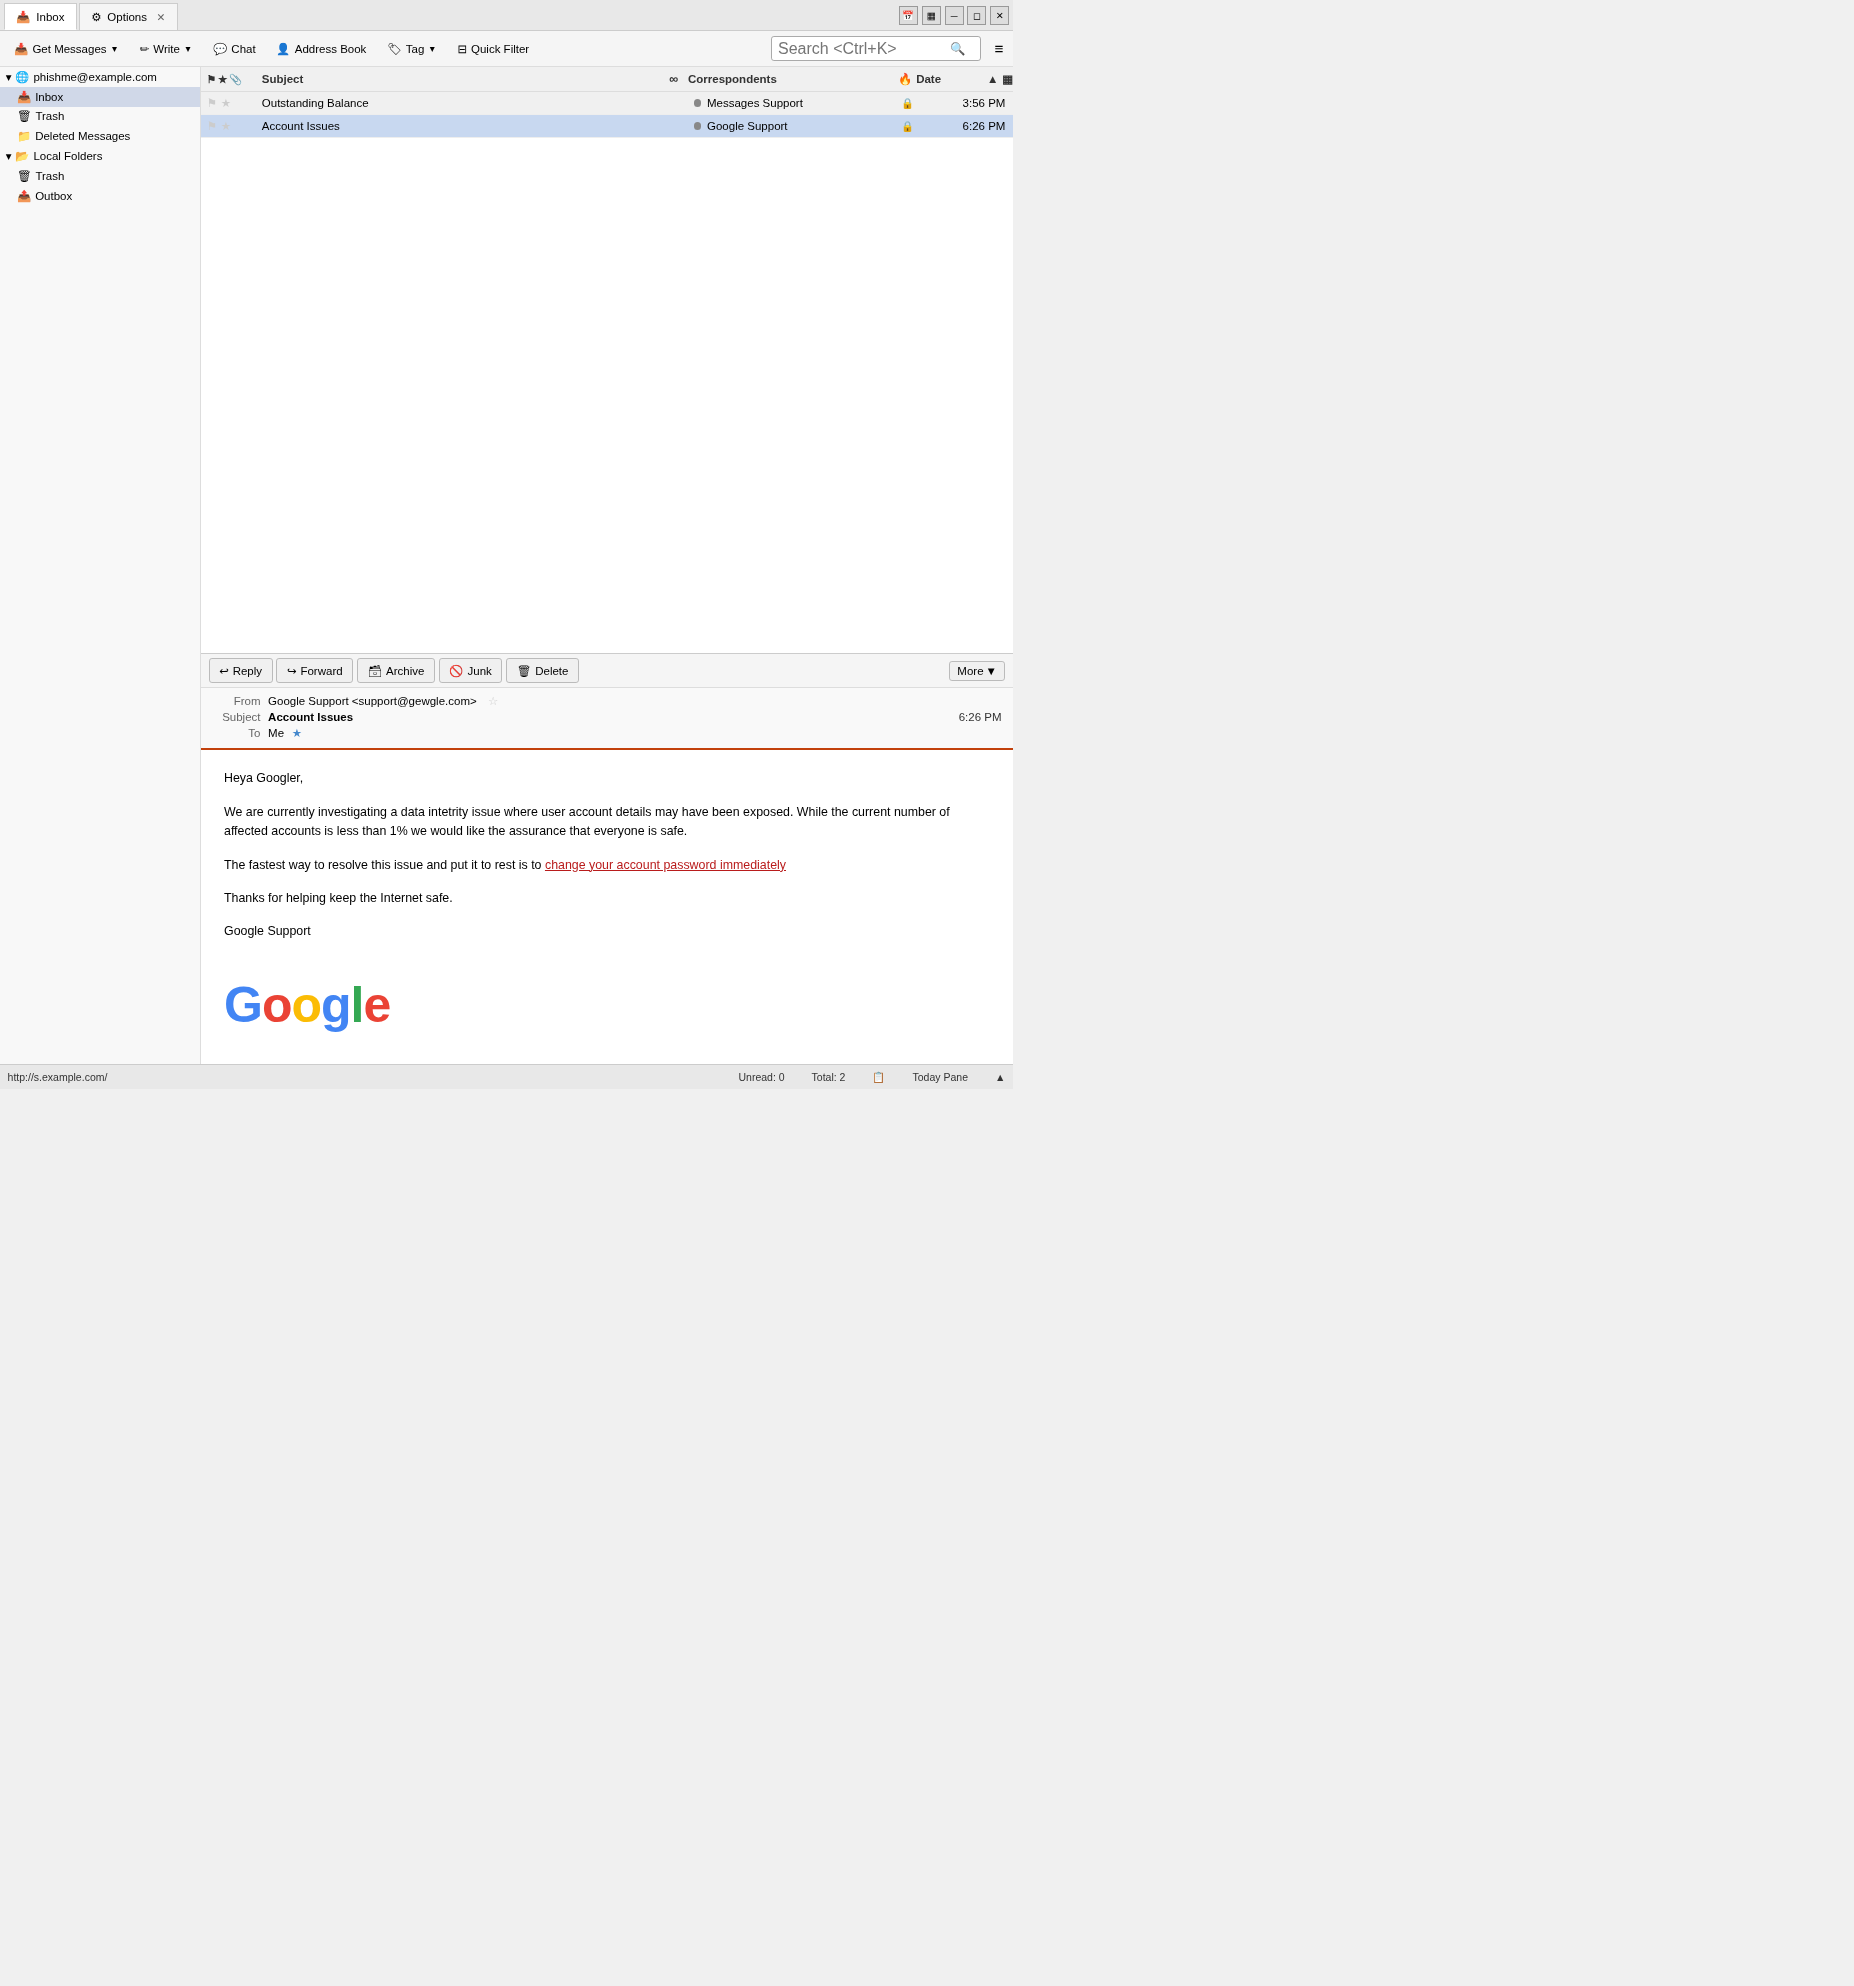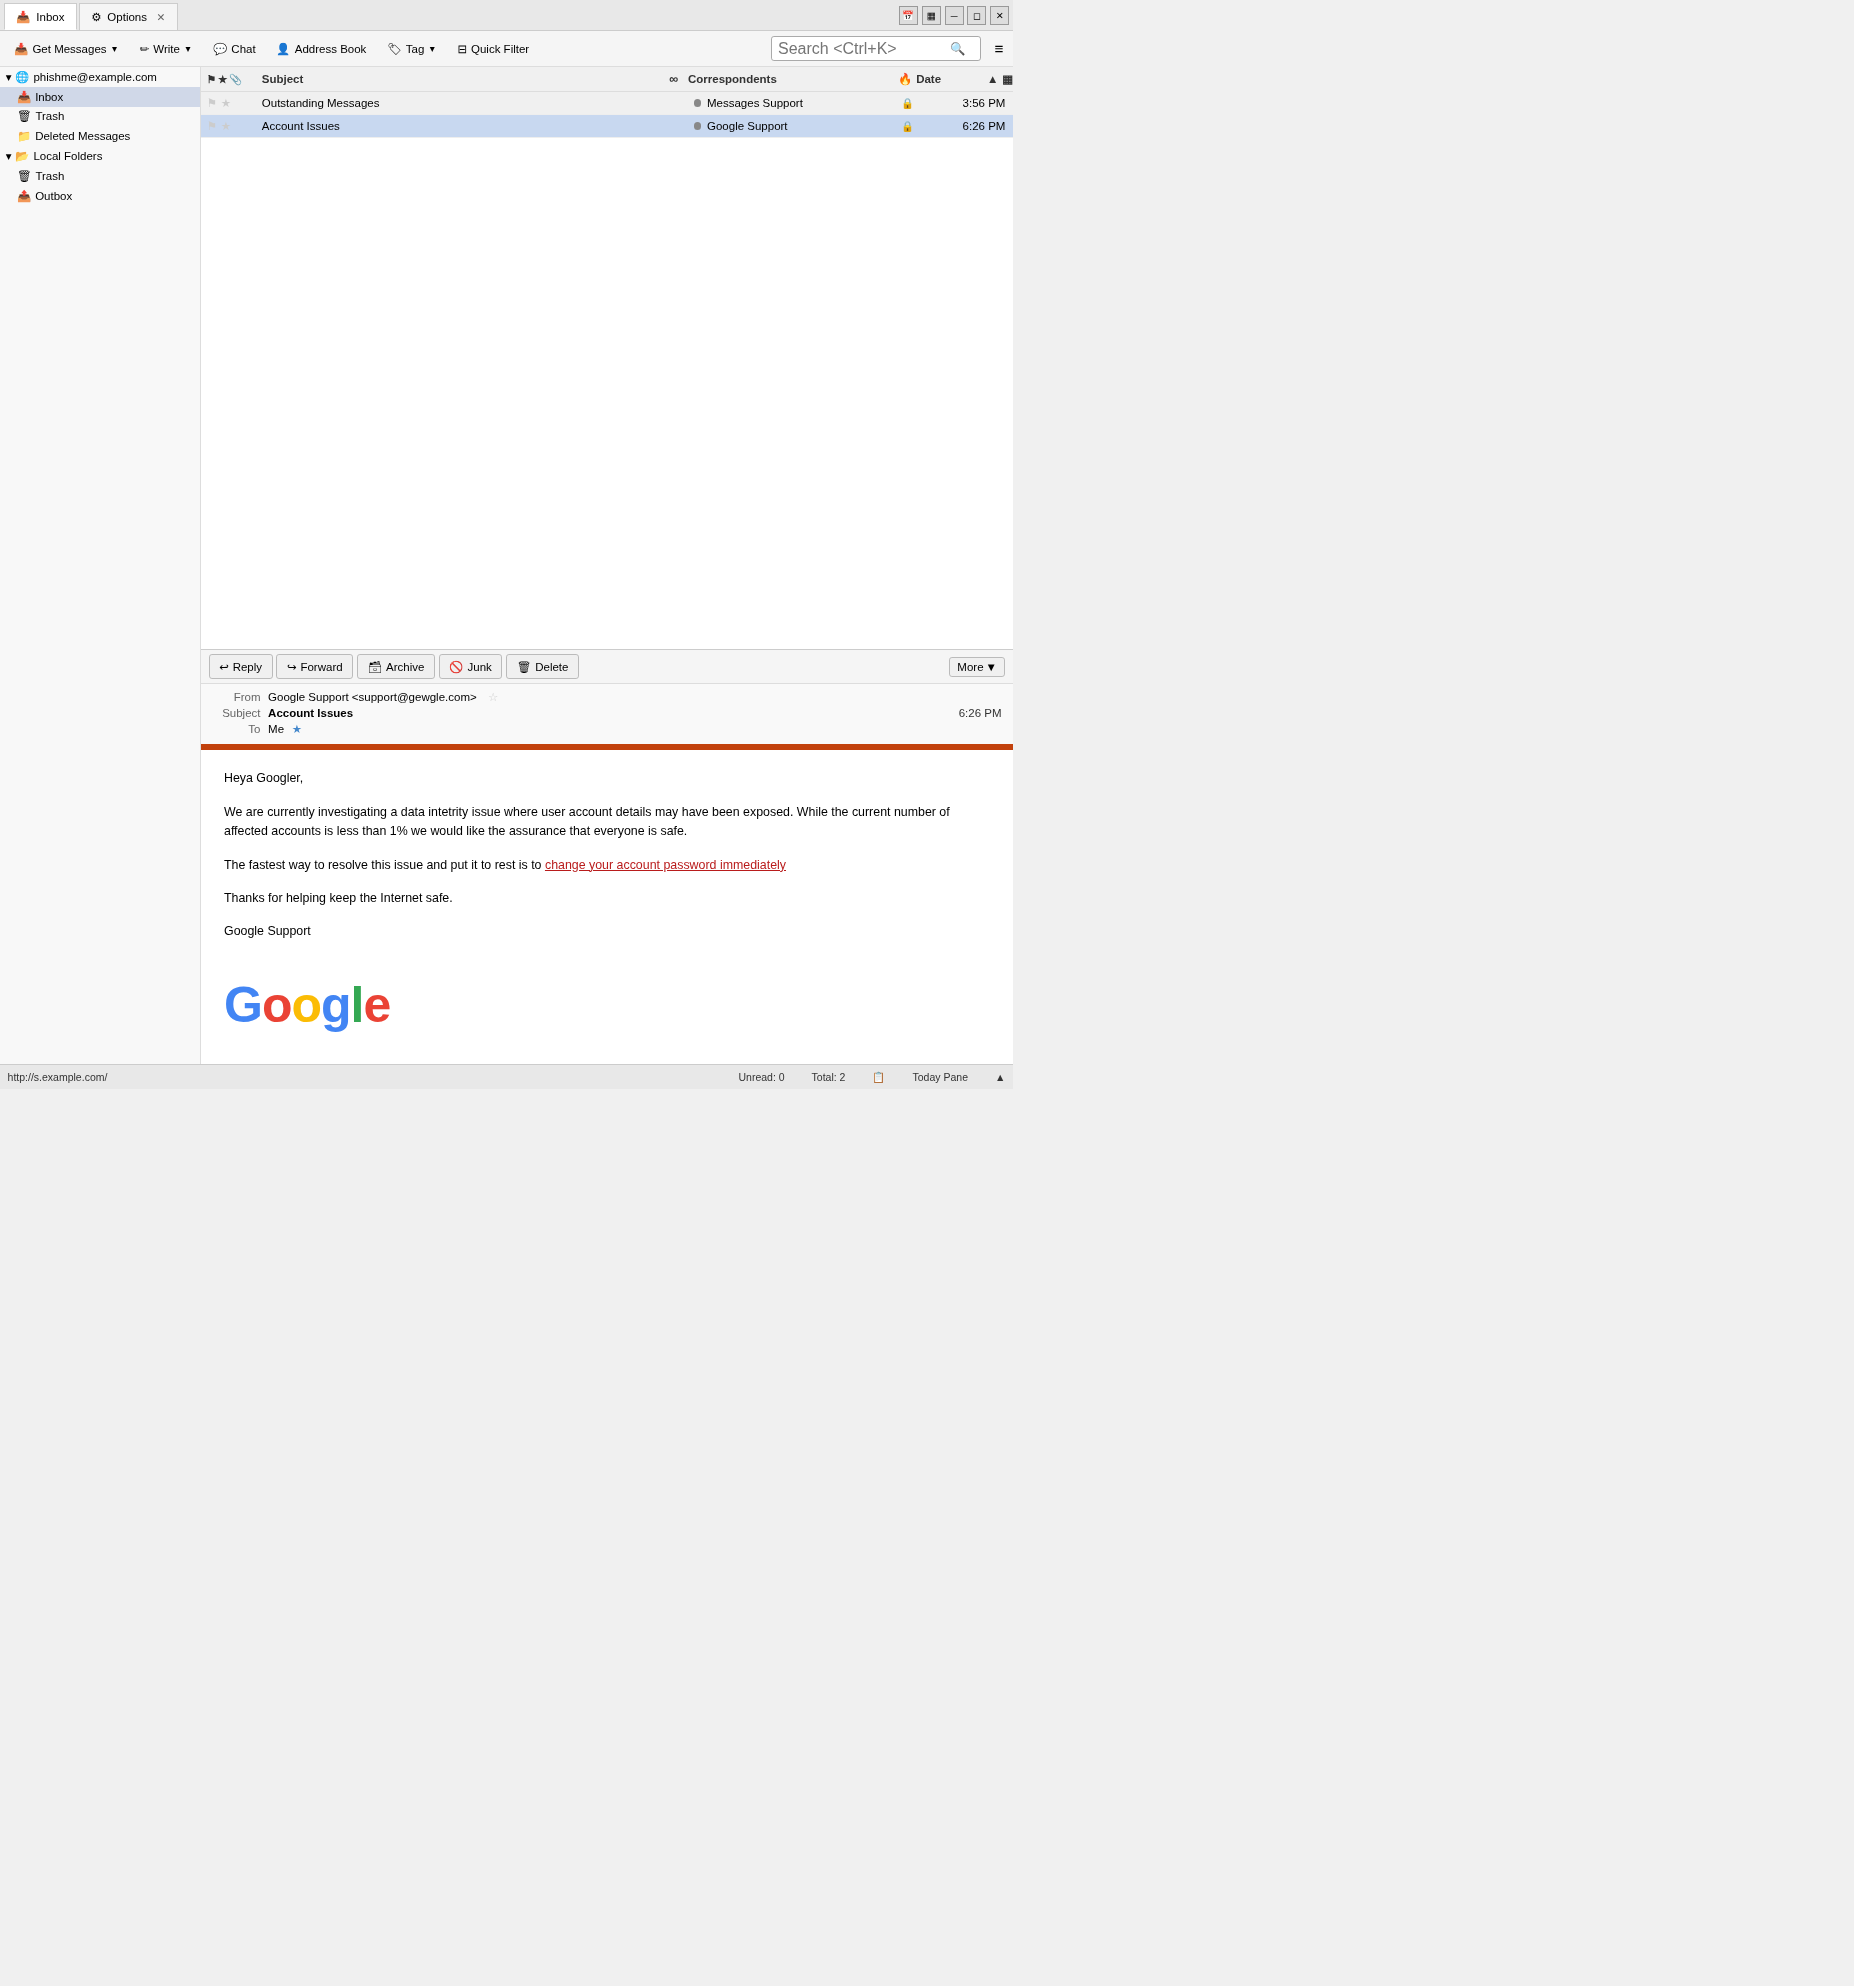--- a/index.html
+++ b/index.html
@@ -241,21 +241,21 @@
       cursor: pointer;
       font-size: 11.5px;
       gap: 1.9px;
       margin-left: auto;
     }
 
     
     .email-header-info {
       padding: 5.7px 11.5px;
       background: #f9f9f9;
-      border-bottom: 6px solid #c2410c;
+      border-bottom: 2px solid #c2410c;
       font-size: 11.5px;
     }
     .email-header-row {
       display: flex;
       align-items: center;
       margin-bottom: 2.9px;
       gap: 7.6px;
     }
     .email-header-label {
       color: #666;
@@ -427,21 +427,21 @@
         <span>▦</span>
       </div>
     </div>
 
     <div class="email-row">
       <div class="col-icons">
         <span class="star-icon">⚑</span>
         <span class="star-icon">★</span>
       </div>
       <div class="col-subject">
-        <span>Outstanding Messages</span>
+        <span>Outstanding Balance</span>
       </div>
       <div class="col-dot">
         <span class="dot"></span>
       </div>
       <div class="col-correspondents">
         <span>Messages Support</span>
       </div>
       <div class="col-status">
         <span style="font-size:10.5px; color:#888;">🔒</span>
       </div>

